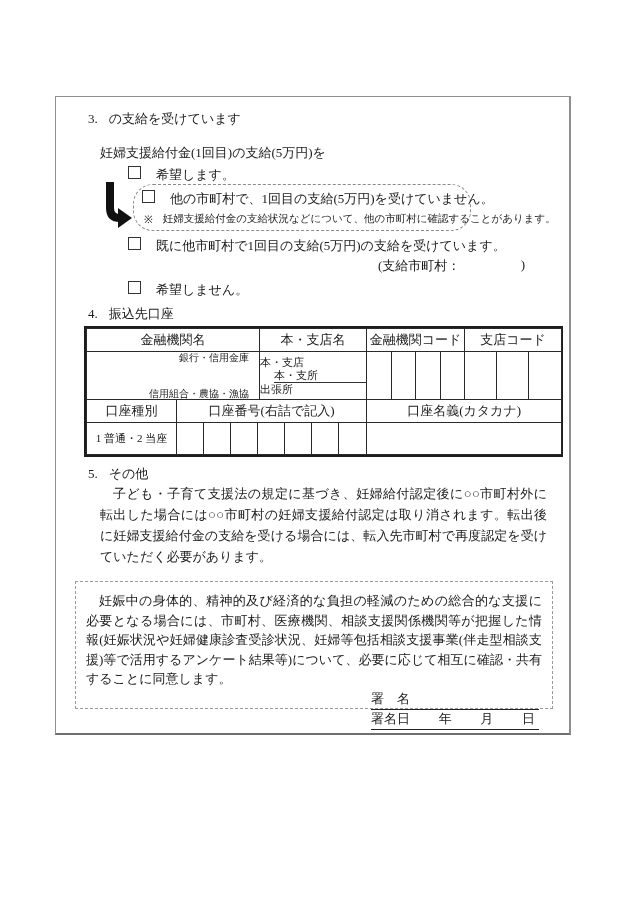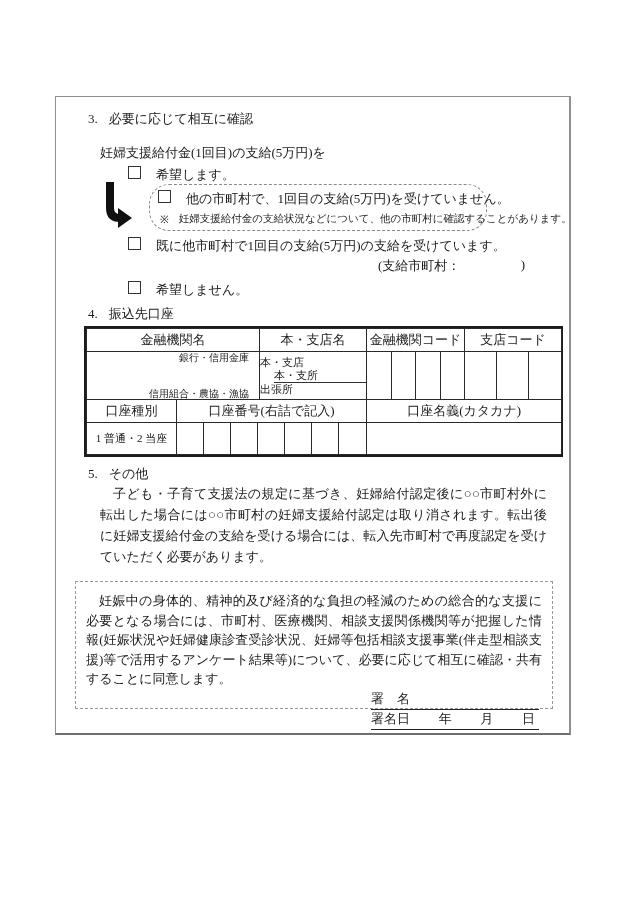--- a/index.html
+++ b/index.html
@@ -55,38 +55,38 @@
   .sig-line .lbl{white-space:nowrap;}
   .sig-date{justify-content:space-between;padding-right:4px;}
   .fill-blank{flex:1 1 auto;}
 </style>
 </head>
 <body>
 
 <div class="sheet">
 
   <div class="abs heading" style="left:32px;top:14px;">
-    <span class="num">3.</span><span>必要に応じて相互に確認</span>
+    <span class="num">3.</span><span>の支給を受けています</span>
   </div>
 
   <div class="abs lead" style="left:44px;top:47px;">妊婦支援給付金(1回目)の支給(5万円)を</div>
 
   <div class="abs opt-row" style="left:72px;top:69px;">
     <span class="checkbox"></span>
     <span>希望します。</span>
   </div>
 
   <div class="abs arrow-wrap" style="left:46px;top:85px;">
     <svg width="30" height="48" viewBox="0 0 30 48">
       <path d="M8 0 L8 26 Q8 36 18 36 L19 36" stroke="#111" stroke-width="8" fill="none"></path>
       <polygon points="16,26 16,46 30,36" fill="#111"></polygon>
     </svg>
   </div>
 
-  <div class="abs dashed-box" style="left:93px;top:87px;width:338px;border-radius:20px;">
+  <div class="abs dashed-box" style="left:77px;top:87px;width:338px;border-radius:20px;">
     <div class="opt-row">
       <span class="checkbox"></span>
       <span>他の市町村で、1回目の支給(5万円)を受けていません。</span>
     </div>
     <div class="note-row">
       <span class="mark">※</span>
       <span>妊婦支援給付金の支給状況などについて、他の市町村に確認することがあります。</span>
     </div>
   </div>
 

